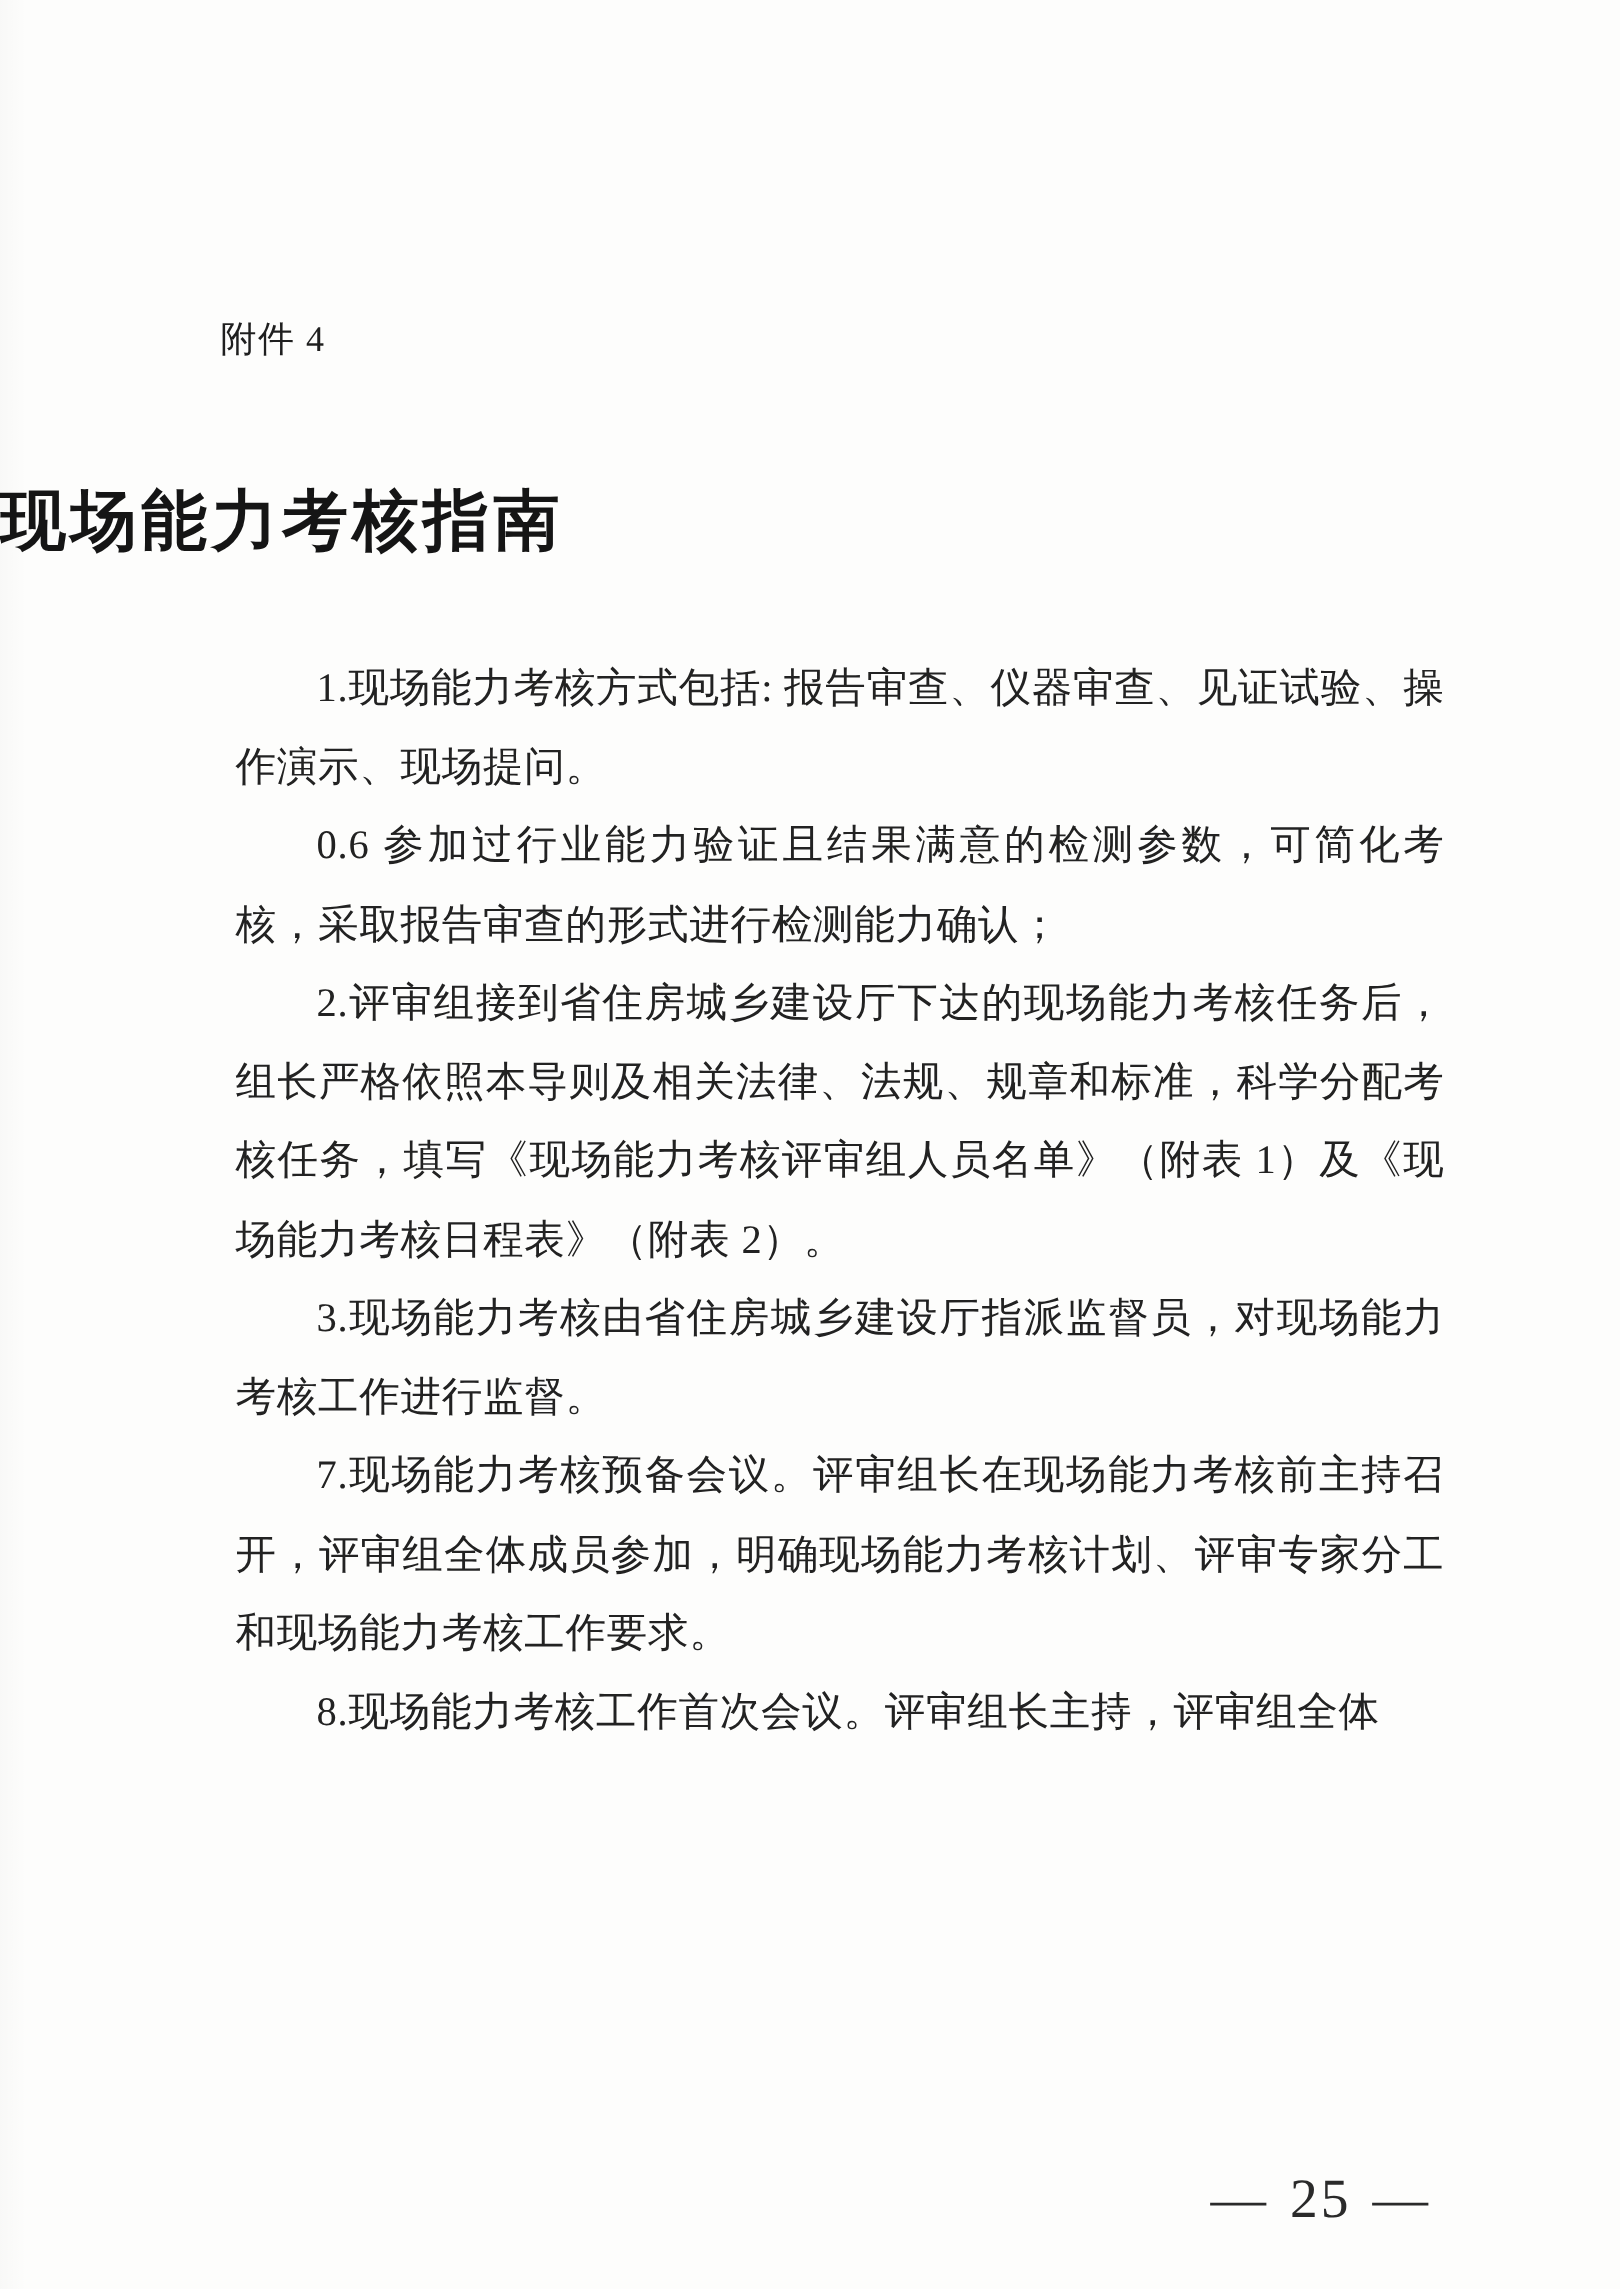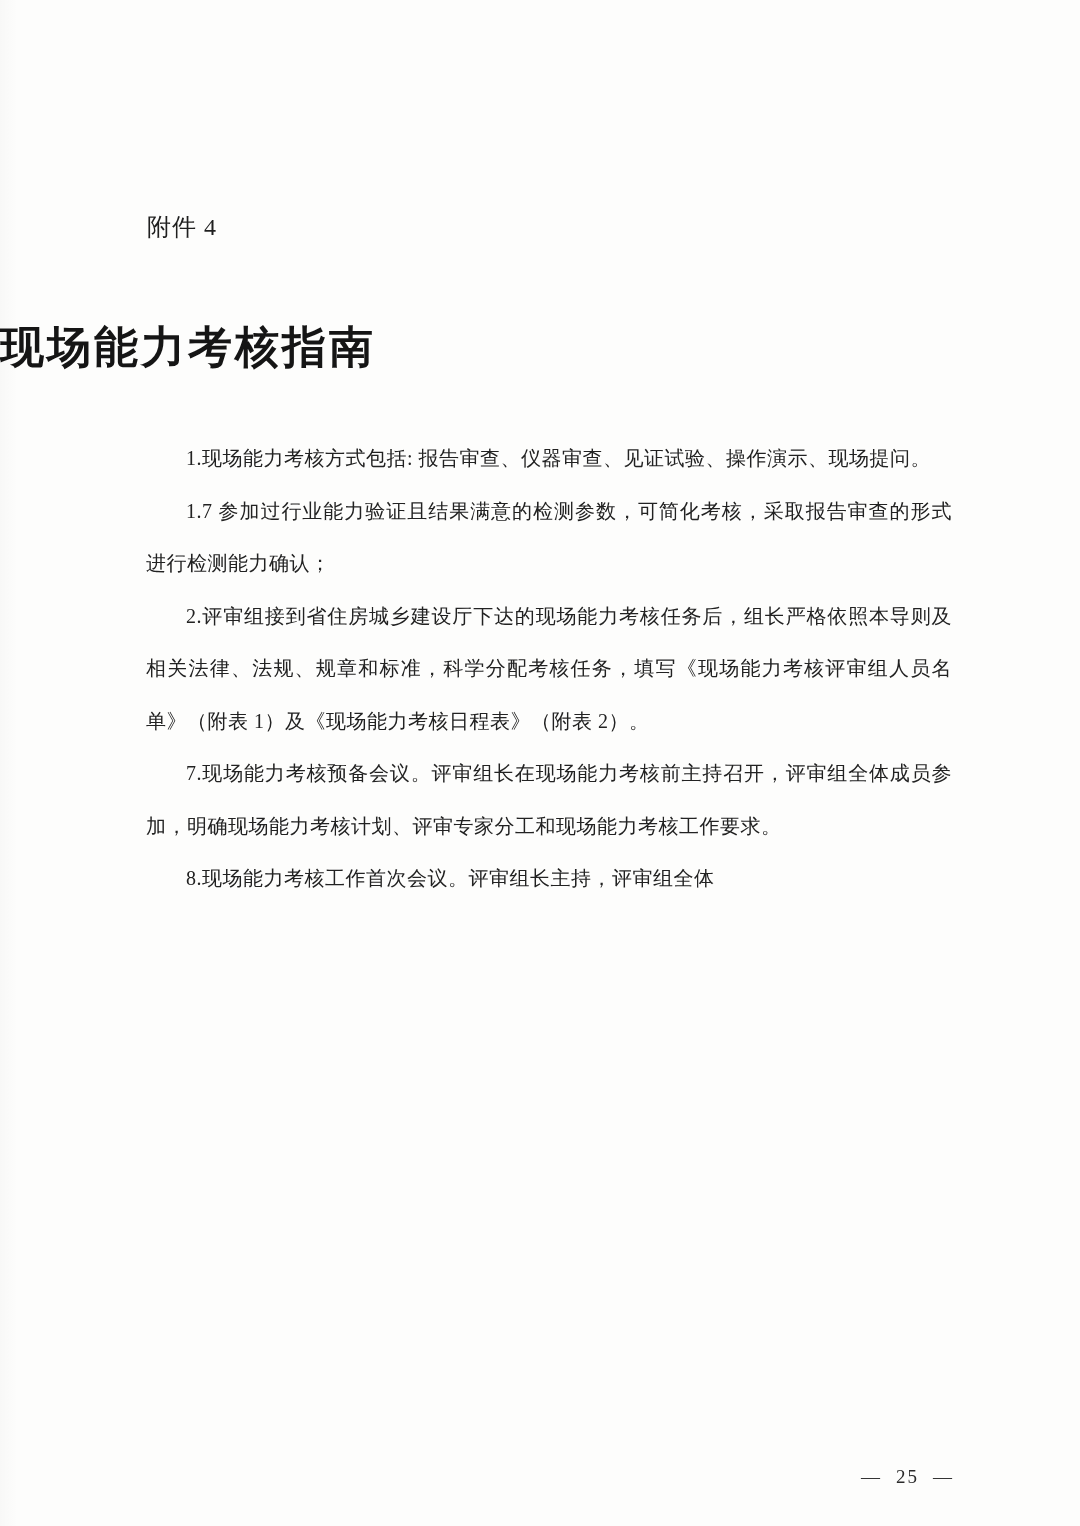--- a/index.html
+++ b/index.html
@@ -35,39 +35,39 @@
     width: 100%;
     margin: 0;
     font-size: 44px;
     line-height: 52px;
     font-weight: 700;
     letter-spacing: 3px;
     color: #151515;
   }
   .content {
     position: absolute;
-    left: 146px;
+    left: 157px;
     top: 432px;
     width: 806px;
-    font-size: 20px;
+    font-size: 27px;
     line-height: 52.5px;
     text-align: justify;
     text-justify: inter-ideograph;
     letter-spacing: 0.5px;
     color: #222222;
   }
   .content p {
     margin: 0;
     text-indent: 2em;
   }
   .page-number {
     position: absolute;
     right: 112px;
     bottom: 38px;
-    font-size: 19px;
+    font-size: 37px;
     letter-spacing: 2px;
     color: #2a2a2a;
     white-space: nowrap;
     text-align: center;
   }
   .page-number .dash {
     display: inline-block;
     padding: 0 14px;
   }
 </style>
@@ -75,22 +75,23 @@
 <body>
 
 <div class="page">
 
   <div class="attachment-label">附件 4</div>
 
   <h1 class="doc-title">现场能力考核指南</h1>
 
   <div class="content">
     <p>1.现场能力考核方式包括: 报告审查、仪器审查、见证试验、操作演示、现场提问。</p>
-    <p>1.7 参加过行业能力验证且结果满意的检测参数，可简化考核，采取报告审查的形式进行检测能力确认；</p>
+    <p>0.6 参加过行业能力验证且结果满意的检测参数，可简化考核，采取报告审查的形式进行检测能力确认；</p>
     <p>2.评审组接到省住房城乡建设厅下达的现场能力考核任务后，组长严格依照本导则及相关法律、法规、规章和标准，科学分配考核任务，填写《现场能力考核评审组人员名单》（附表 1）及《现场能力考核日程表》（附表 2）。</p>
+    <p>3.现场能力考核由省住房城乡建设厅指派监督员，对现场能力考核工作进行监督。</p>
     <p>7.现场能力考核预备会议。评审组长在现场能力考核前主持召开，评审组全体成员参加，明确现场能力考核计划、评审专家分工和现场能力考核工作要求。</p>
     <p>8.现场能力考核工作首次会议。评审组长主持，评审组全体</p>
   </div>
 
   <div class="page-number">
     <span class="dash">—</span><span>25</span><span class="dash">—</span>
   </div>
 
 </div>
 

